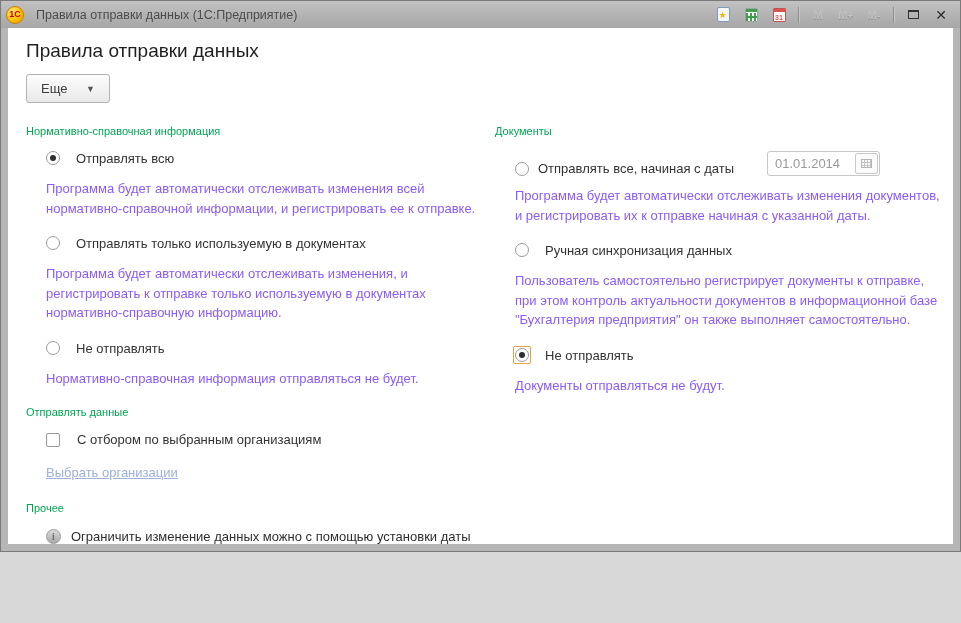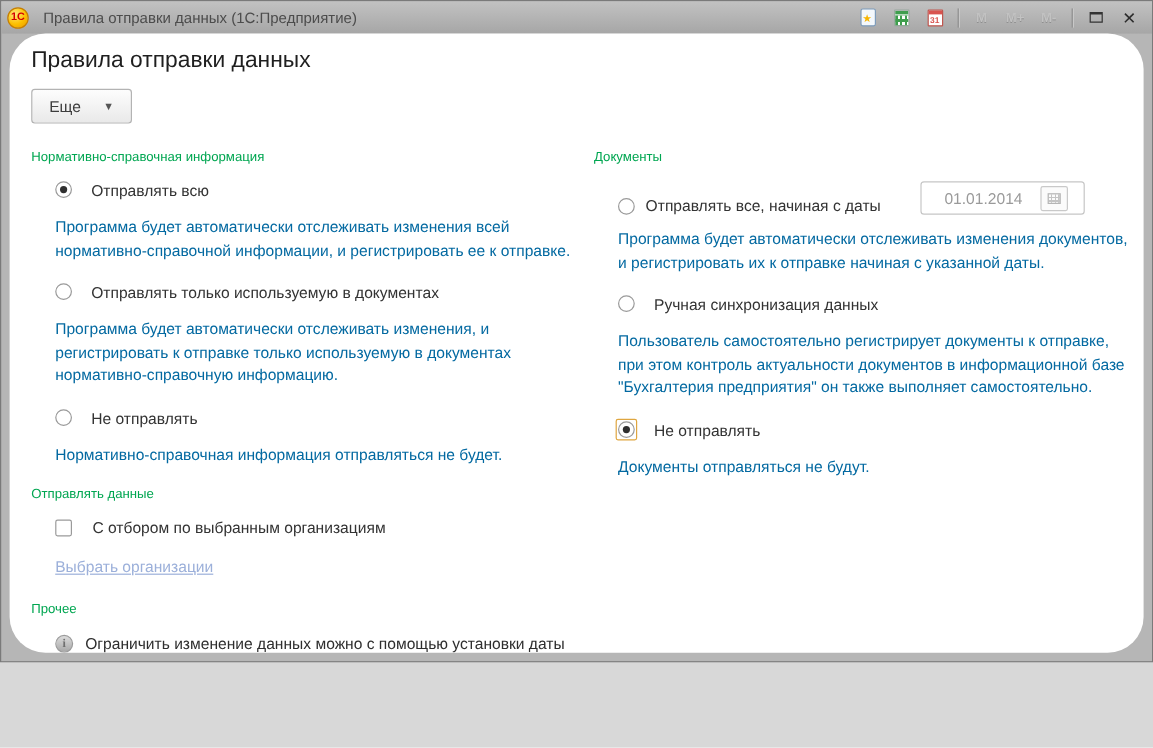--- a/index.html
+++ b/index.html
@@ -55,21 +55,21 @@
   }
   .ico-cal::before { content:""; position:absolute; left:0; right:0; top:0; height:3px; background:#d9534f; }
   .ico-cal::after { content:"31"; position:absolute; left:0; right:0; bottom:0px; text-align:center; font-size:7px; font-weight:bold; color:#d9534f; }
   .tb-mem { font-size:11px; font-weight:bold; color:#c2c2c2; text-shadow:0 1px 0 #8f8f8f; padding:0 3px; }
   .ico-max { width:11px; height:9px; border:1px solid #333; border-top-width:2px; }
   .ico-close { font-size:14px; color:#2d2d2d; font-weight:bold; line-height:1; }
 
   
   .client {
     position:absolute; left:7px; right:7px; top:27px; bottom:7px;
-    background:#ffffff; padding:10px 11px; overflow:hidden;border-radius:30px;
+    background:#ffffff; padding:10px 11px; overflow:hidden;
   }
   .page-title { font-size:19px; color:#1f1f1f; margin:2px 0 12px 7px; font-weight:normal; }
   .toolbar { display:flex; align-items:flex-start; justify-content:space-between; margin:0 7px 14px 7px; }
   .btn-save {
     font-family:inherit; font-size:13px; font-weight:bold; color:#1c1c1c;
     background:linear-gradient(#ffef9f 0%, #fddd55 45%, #fcd22e 100%);
     border:1px solid #d8a300; border-radius:3px;
     padding:6px 28px; cursor:pointer;
   }
   .btn-more {
@@ -95,21 +95,21 @@
     border:1px solid #9a9a9a; background:#fff;
     display:flex; align-items:center; justify-content:center; flex:0 0 auto;
   }
   .radio.sel::after { content:""; width:6px; height:6px; border-radius:50%; background:#2f2f2f; }
   .focus-box {
     display:flex; align-items:center; justify-content:center;
     border:1px solid #dfa640; border-radius:2px; padding:1px; margin:-2px; flex:0 0 auto;
   }
   .opt-label { font-size:13px; color:#333; }
   .hint {
-    font-size:13px; color:#0369a1; line-height:1.5;
+    font-size:13px; color:#8b5cf6; line-height:1.5;
     margin:10px 0 18px 20px; max-width:432px;
   }
   .col-right .hint { max-width:445px; }
 
   .chk-row { display:flex; align-items:center; gap:17px; margin:2px 0 14px 20px; }
   .checkbox { width:14px; height:14px; border:1px solid #9a9a9a; border-radius:2px; background:#fff; flex:0 0 auto; }
 
   .link { font-size:13px; text-decoration:underline; cursor:pointer; display:inline-block; }
   .link-disabled { color:#9cb0da; margin:4px 0 14px 20px; }
   .link-active { color:#3366cc; margin:6px 0 0 40px; }
@@ -121,21 +121,21 @@
     border:1px solid #9b9b9b;
     color:#6f6f6f; font-size:10px; font-weight:bold; font-family:"Liberation Serif", serif;
     display:flex; align-items:center; justify-content:center; flex:0 0 auto; margin-top:1px;
   }
   .info-text { font-size:13px; color:#2e2e2e; line-height:1.4; }
 
   .date-row { display:flex; align-items:flex-end; gap:9px; margin:0 0 0 20px; }
   .date-group {
     display:flex; align-items:center; margin-left:24px;
     border:1px solid #c6c6c6; border-radius:3px; background:#fff;
-    padding:13px; height:25px;
+    padding:1px; height:25px;
   }
   .date-input {
     border:none; outline:none; width:86px; height:21px;
     font-family:inherit; font-size:13px; color:#9a9a9a; padding:0 6px;
     background:transparent;
   }
   .cal-btn {
     width:23px; height:21px; border:1px solid #c9c9c9; border-radius:2px;
     background:#fbfbfb; display:flex; align-items:center; justify-content:center; cursor:default;
   }

